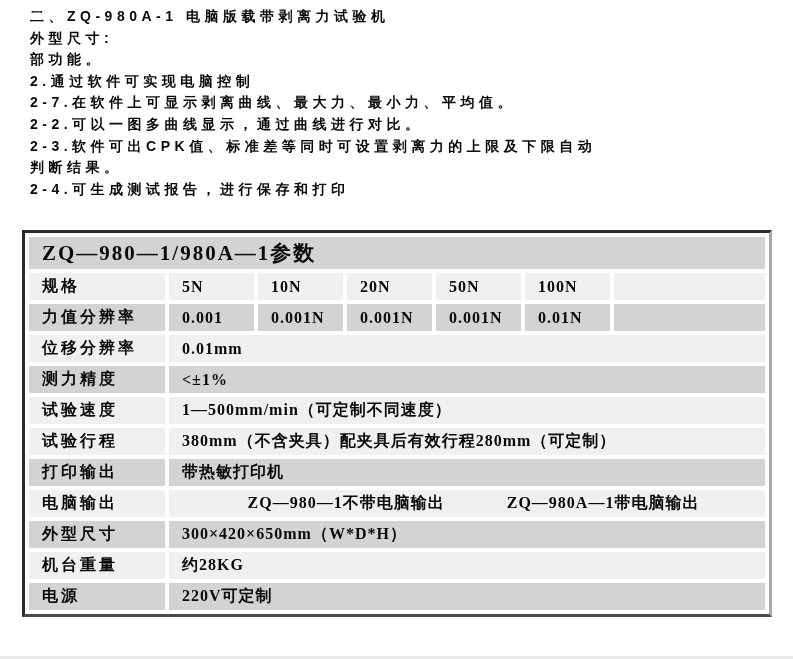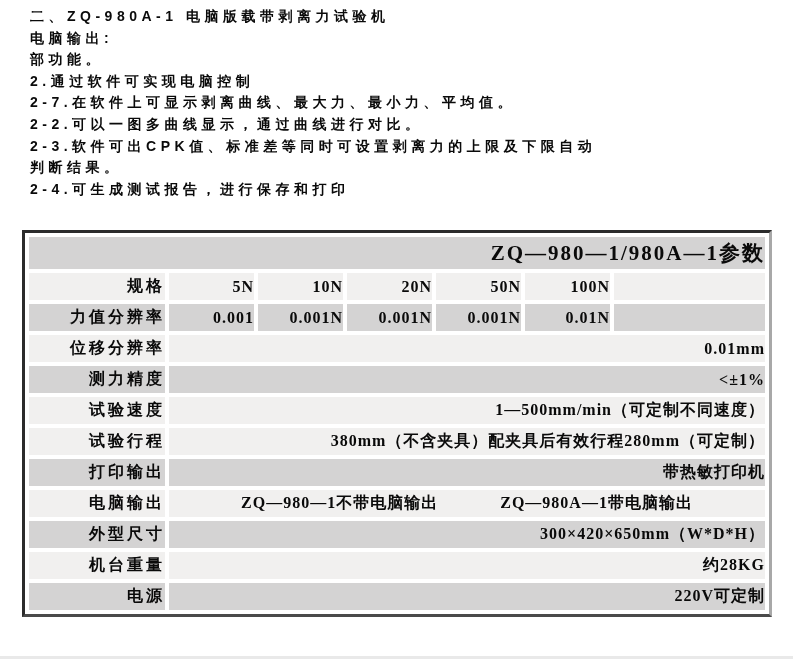--- a/index.html
+++ b/index.html
@@ -41,26 +41,27 @@
     background:var(--gap_white);
     border:3px solid var(--border_dark);
     border-right-color:var(--border_right);
     border-bottom-color:#4a4a4a;
     table-layout:fixed;
     font-family:"Liberation Serif",serif;
     font-weight:bold;
   }
   .spec-table td{
     height:27px;
-    text-align:right;
+    text-align:left;
     vertical-align:middle;
     font-size:16px;
     letter-spacing:1px;
     overflow:hidden;
     white-space:nowrap;
+    padding-left:13px;
   }
   .spec-table td.label{letter-spacing:3px;margin-top:40px;}
   tr.g td{background:var(--row_gray);}
   tr.l td{background:var(--row_light);}
   td.title-cell{
     height:32px;
     font-size:21px;
     letter-spacing:2px;
   }
   .dual{
@@ -74,21 +75,21 @@
     left:0;right:0;bottom:0;
     height:3px;
     background:#e9e9e9;
   }
 </style>
 </head>
 <body>
 
 <div class="intro">
   <div>二、ZQ-980A-1 电脑版载带剥离力试验机</div>
-  <div>电脑输出:</div>
+  <div>外型尺寸:</div>
   <div>部功能。</div>
   <div>2.通过软件可实现电脑控制</div>
   <div>2-7.在软件上可显示剥离曲线、最大力、最小力、平均值。</div>
   <div>2-2.可以一图多曲线显示，通过曲线进行对比。</div>
   <div>2-3.软件可出CPK值、标准差等同时可设置剥离力的上限及下限自动</div>
   <div>判断结果。</div>
   <div>2-4.可生成测试报告，进行保存和打印</div>
 </div>
 
 <table class="spec-table">

